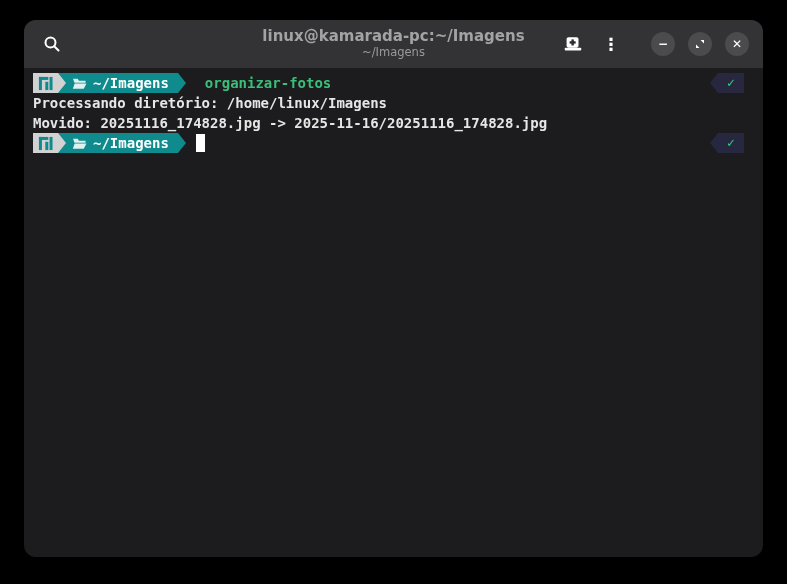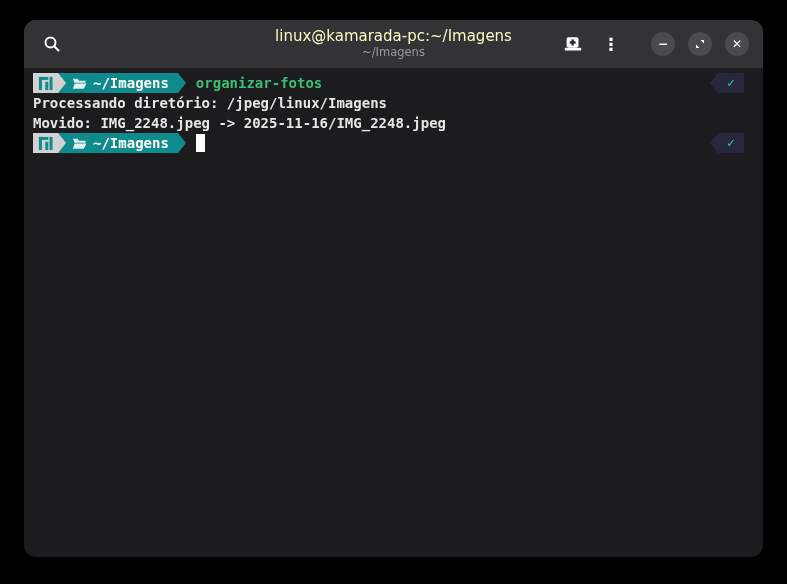--- a/index.html
+++ b/index.html
@@ -17,21 +17,21 @@
   .titlebar {
     height:48px; flex:0 0 48px; background:#333336;
     display:flex; align-items:center; position:relative;
   }
   .tb-btn { display:flex; align-items:center; justify-content:center; cursor:pointer; }
   .search-btn { width:26px; height:26px; margin-left:15px; }
   .title-wrap {
     position:absolute; left:50%; top:50%; transform:translate(-50%,-50%);
     text-align:center; line-height:1.15; pointer-events:none; width:420px;
   }
-  .title-main { color:#fef9c3; font-weight:normal; font-size:15px; }
+  .title-main { color:#a3a3a3; font-weight:bold; font-size:15px; }
   .title-sub  { color:#9a9a9a; font-size:11.5px; margin-top:1px; }
   .tb-right { margin-left:auto; display:flex; align-items:center; margin-right:14px; }
   .newtab-btn { width:26px; height:26px; margin-right:14px; }
   .kebab-btn { width:22px; height:26px; margin-right:16px; color:#ffffff; font-size:17px; font-weight:bold; }
   .circle-btn {
     width:24px; height:24px; border-radius:50%; background:#4b4b4d;
     color:#ffffff; font-size:12px; font-weight:bold; margin-left:13px;
     line-height:1;
   }
 
@@ -48,21 +48,21 @@
   .seg { display:flex; align-items:center; }
   .seg-os { background:#d2d2d2; padding:0 5px; }
   .seg-dir { background:#0f8b8d; padding-right:9px; color:#ffffff; }
   .seg-dir .dir-label { margin-left:6px; }
 
   .arrow { width:0; height:0; border-style:solid; align-self:center; }
   .arrow-os-to-dir { border-width:10px 0 10px 8px; border-color:transparent transparent transparent #d2d2d2; }
   .arrow-dir-out   { border-width:10px 0 10px 8px; border-color:transparent transparent transparent #0f8b8d; }
   .arrow-status-in { border-width:10px 8px 10px 0; border-color:transparent #27273f transparent transparent; }
 
-  .cmd { margin-left:10px; color:#3cbe78; align-self:center; }
+  .cmd { margin-left:19px; color:#3cbe78; align-self:center; }
 
   .status { margin-left:auto; display:flex; align-items:stretch; }
   .status-box {
     background:#27273f; width:26px; display:flex; align-items:center; justify-content:center;
     color:#2fd07f; font-size:13px;
   }
 
   .cursor { width:9px; height:18px; background:#ffffff; align-self:center; margin-left:10px; }
 
   svg { display:block; }
@@ -145,22 +145,22 @@
       <span class="arrow arrow-dir-out"></span>
       <span class="cmd">organizar-fotos</span>
       <span class="status">
         <span class="arrow arrow-status-in"></span>
         <span class="status-box">
             <span>✓</span>
           </span>
       </span>
     </div>
 
-    <div class="t-line">Processando diretório: /jpeg/linux/Imagens</div>
-    <div class="t-line">Movido: IMG_2248.jpeg -&gt; 2025-11-16/IMG_2248.jpeg</div>
+    <div class="t-line">Processando diretório: /home/linux/Imagens</div>
+    <div class="t-line">Movido: 20251116_174828.jpg -&gt; 2025-11-16/20251116_174828.jpg</div>
 
     <div class="prompt-row">
       <span class="seg seg-os">
         <span>
           <svg width="15" height="15" viewBox="0 0 16 16">
             <rect x="1" y="1" width="10" height="3.2" fill="#0f8b8d"></rect>
             <rect x="1" y="1" width="3.2" height="14" fill="#0f8b8d"></rect>
             <rect x="7.8" y="6.2" width="3.2" height="8.8" fill="#0f8b8d"></rect>
             <rect x="12.3" y="1" width="3.2" height="14" fill="#0f8b8d"></rect>
           </svg>

